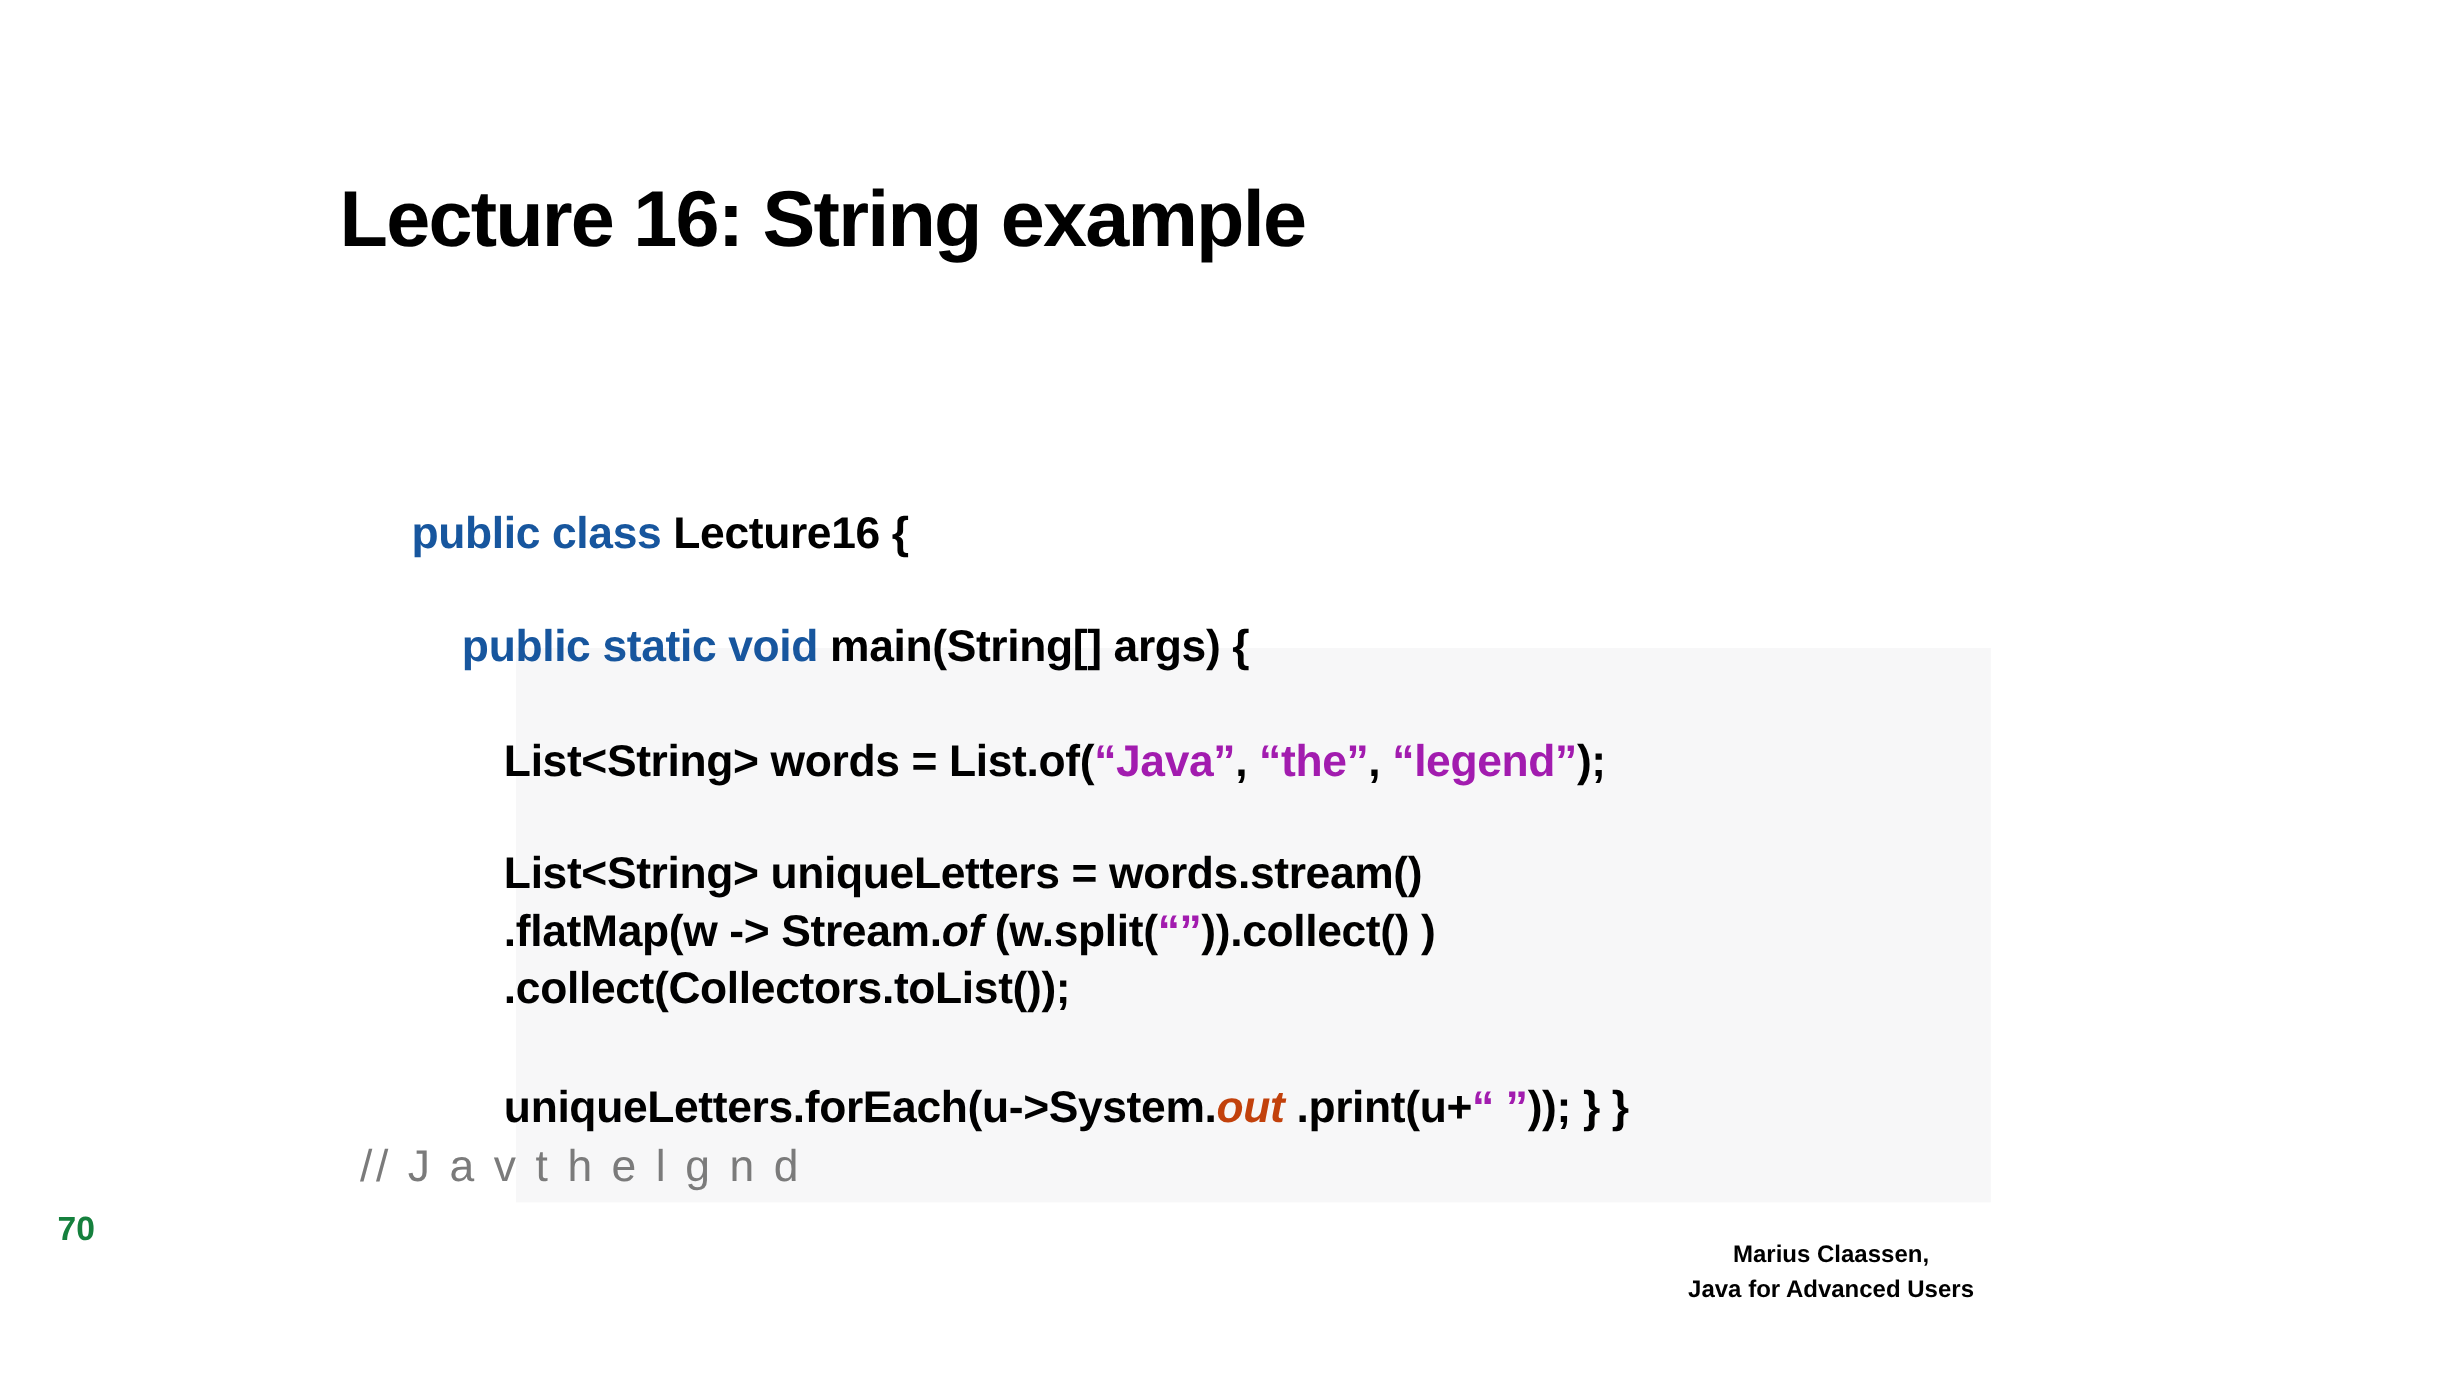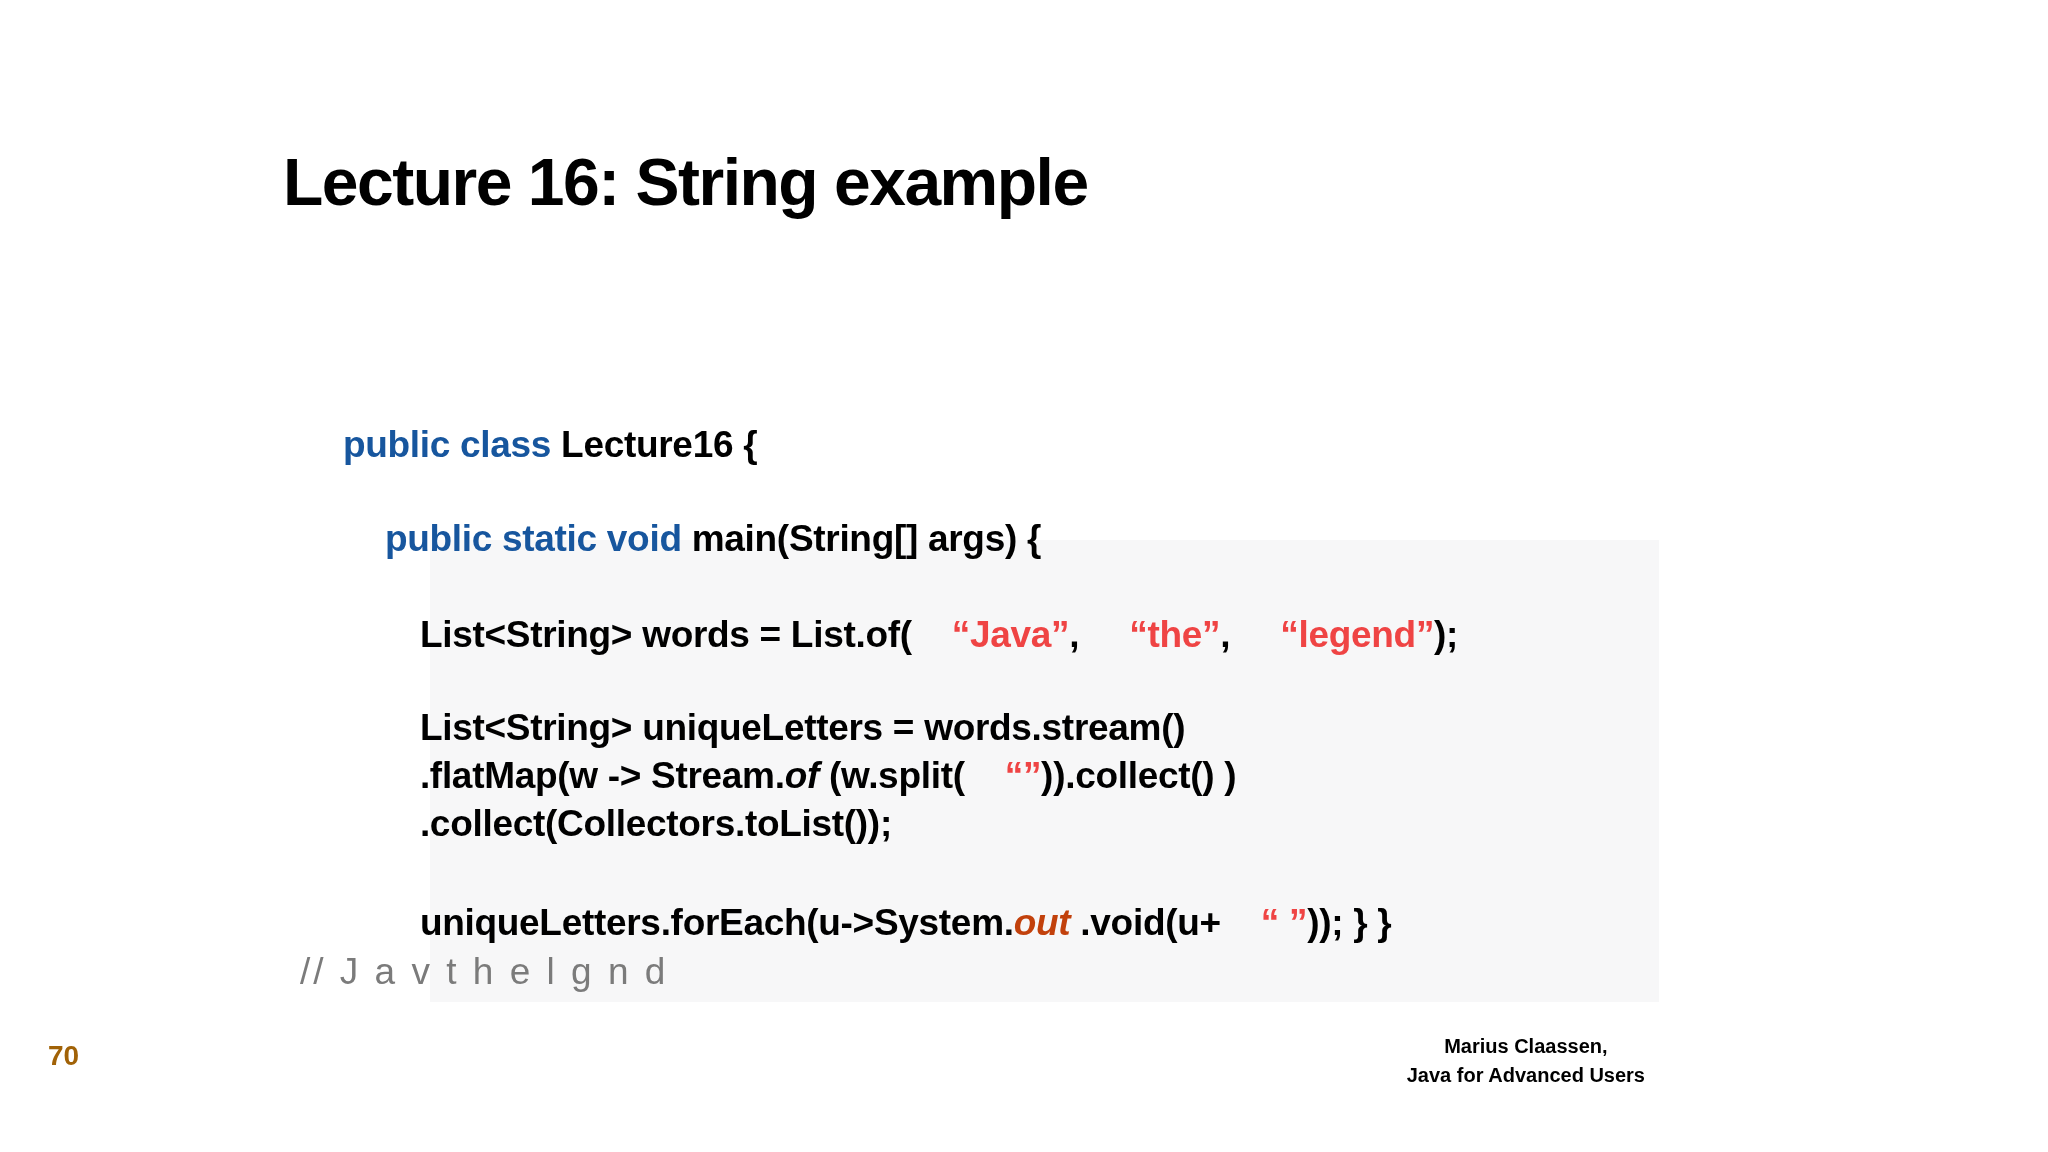--- a/index.html
+++ b/index.html
@@ -36,40 +36,40 @@
   }
   .code-line {
     position: absolute;
     font-size: 37px;
     font-weight: bold;
     letter-spacing: -0.3px;
     color: #000000;
     white-space: pre;
   }
   .kw   { color: #17569e; }
-  .str  { color: #ef4444; margin-left: 40px; }
+  .str  { color: #a21caf; }
   .itl  { font-style: italic; }
   .out  { color: #c2410c; font-style: italic; }
   .comment-line {
     position: absolute;
     left: 300px;
     top: 951px;
     font-size: 37px;
     font-weight: normal;
     letter-spacing: 3px;
     color: #7b7b7b;
     white-space: pre;
   }
   .page-number {
     position: absolute;
     left: 48px;
-    top: 1040px;
+    top: 1008px;
     font-size: 28px;
     font-weight: bold;
-    color: #a16207;
+    color: #15803d;
   }
   .attribution {
     position: absolute;
     right: 14px;
     top: 1032px;
     text-align: center;
     font-size: 20px;
     font-weight: bold;
     line-height: 29px;
     color: #000000;
@@ -112,21 +112,21 @@
 
     <div class="code-line" id="line-flatmap">
       <span>.flatMap(w -&gt; Stream.</span><span class="itl">of</span><span> (w.split(</span><span class="str">“”</span><span>)).collect() )</span>
     </div>
 
     <div class="code-line" id="line-collect">
       <span>.collect(Collectors.toList());</span>
     </div>
 
     <div class="code-line" id="line-foreach">
-      <span>uniqueLetters.forEach(u-&gt;System.</span><span class="out">out</span><span> .void(u+</span><span class="str">“ ”</span><span>)); } }</span>
+      <span>uniqueLetters.forEach(u-&gt;System.</span><span class="out">out</span><span> .print(u+</span><span class="str">“ ”</span><span>)); } }</span>
     </div>
 
     <div class="comment-line">// J a v t h e l g n d</div>
 
   </div>
 
   <div class="page-number">70</div>
 
   <div class="attribution">
     <div>Marius Claassen,</div>

